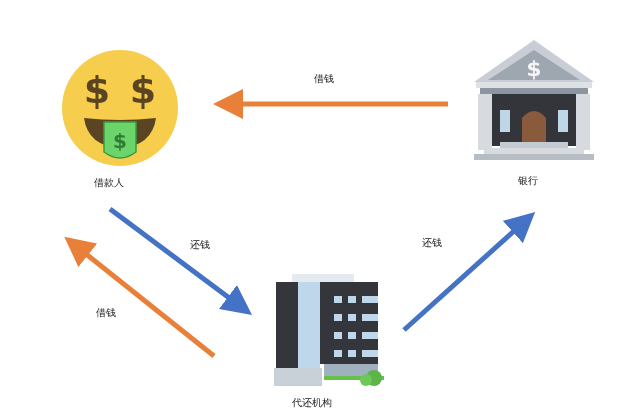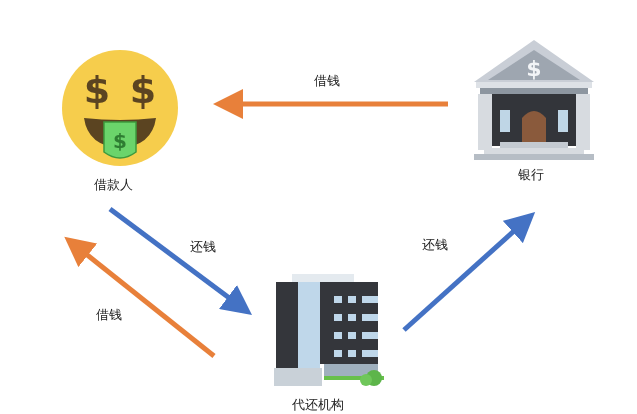--- a/index.html
+++ b/index.html
@@ -1,18 +1,18 @@
 <!DOCTYPE html>
 <html><head>
 <meta charset="utf-8">
 <style>
   html, body { margin: 0; padding: 0; background: #ffffff; }
   body { width: 637px; height: 414px; position: relative; overflow: hidden;
          font-family: "DejaVu Sans", "Liberation Sans", sans-serif; }
-  .label { position: absolute; font-size: 13px; color: #222222; white-space: nowrap; }
+  .label { position: absolute; font-size: 10px; color: #222222; white-space: nowrap; }
   svg.layer { position: absolute; left: 0; top: 0; }
   .node { position: absolute; }
 </style>
 </head>
 <body>
 
 <svg class="layer" width="637" height="414">
   <defs>
     <marker id="headOrange" markerWidth="6" markerHeight="6" refX="3" refY="3" orient="auto" markerUnits="strokeWidth">
       <path d="M0,0 L6,3 L0,6 Z" fill="#E8803A"></path>
@@ -50,21 +50,21 @@
     <rect x="8" y="56" width="14" height="56" fill="#D7DBE0"></rect>
     <rect x="106" y="56" width="14" height="56" fill="#D7DBE0"></rect>
     <rect x="30" y="72" width="10" height="22" fill="#BFD6E6"></rect>
     <rect x="88" y="72" width="10" height="22" fill="#BFD6E6"></rect>
     <path d="M52,108 L52,80 Q64,66 76,80 L76,108 Z" fill="#8A5A3C"></path>
     <rect x="30" y="104" width="68" height="6" fill="#C4CAD1"></rect>
     <rect x="14" y="110" width="100" height="6" fill="#D7DBE0"></rect>
     <rect x="4" y="116" width="120" height="6" fill="#B6BDC5"></rect>
   </svg>
 </div>
-<div class="label" style="left:518px; top:166px;">银行</div>
+<div class="label" style="left:518px; top:174px;">银行</div>
 
 <div class="node" style="left:274px; top:274px; width:112px; height:112px;">
   <svg width="112" height="112" viewBox="0 0 112 112">
     <rect x="18" y="0" width="62" height="10" fill="#E4EAEF"></rect>
     <rect x="2" y="8" width="22" height="88" fill="#34363B"></rect>
     <rect x="24" y="8" width="22" height="96" fill="#BFD7EA"></rect>
     <rect x="46" y="8" width="58" height="82" fill="#34363B"></rect>
     <g fill="#BFD7EA">
       <rect x="60" y="22" width="8" height="7"></rect>
         <rect x="74" y="22" width="8" height="7"></rect>

